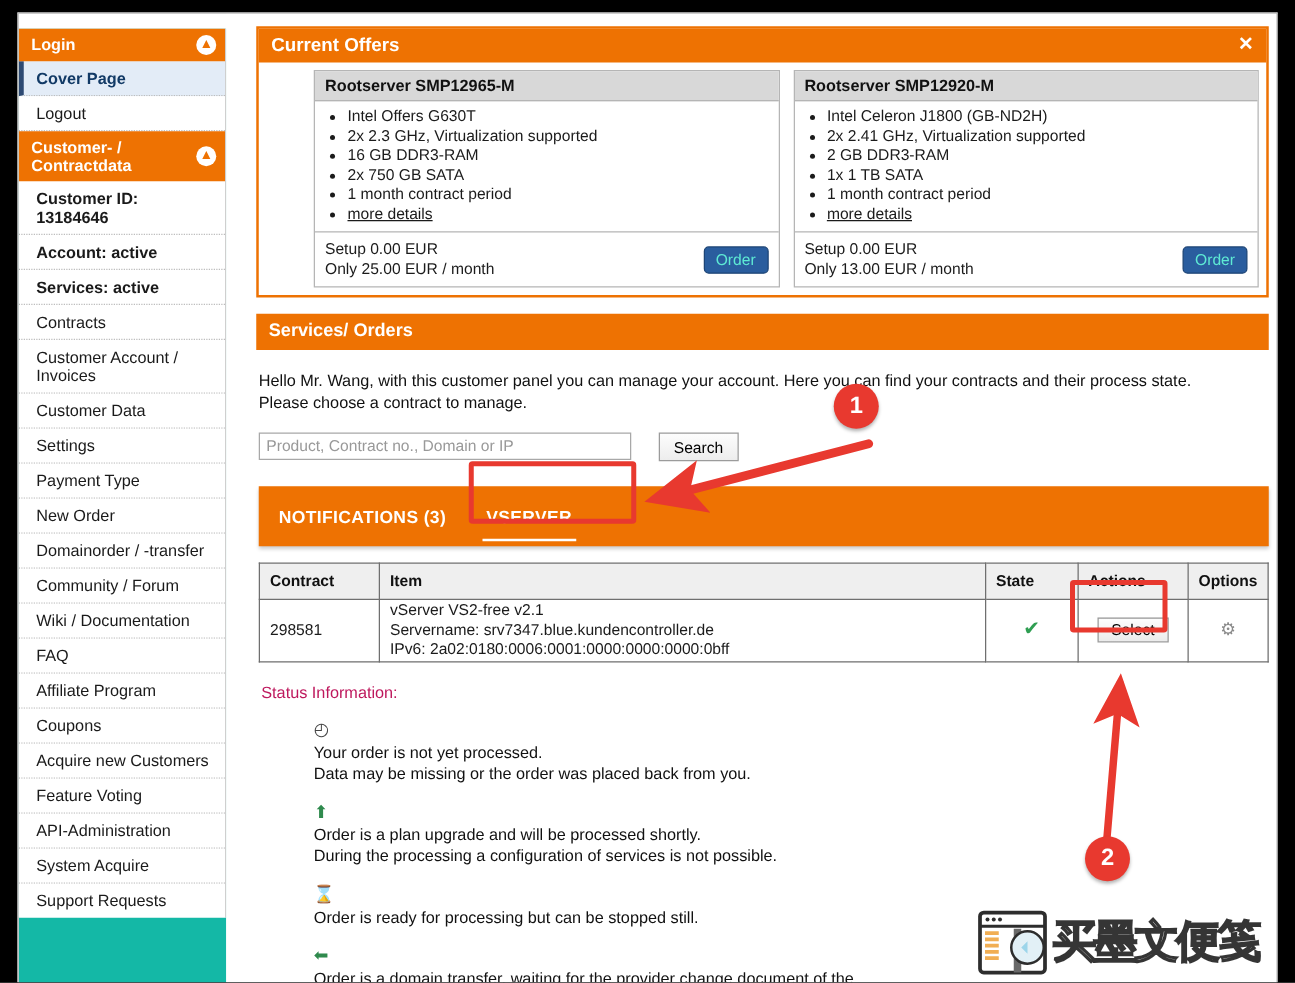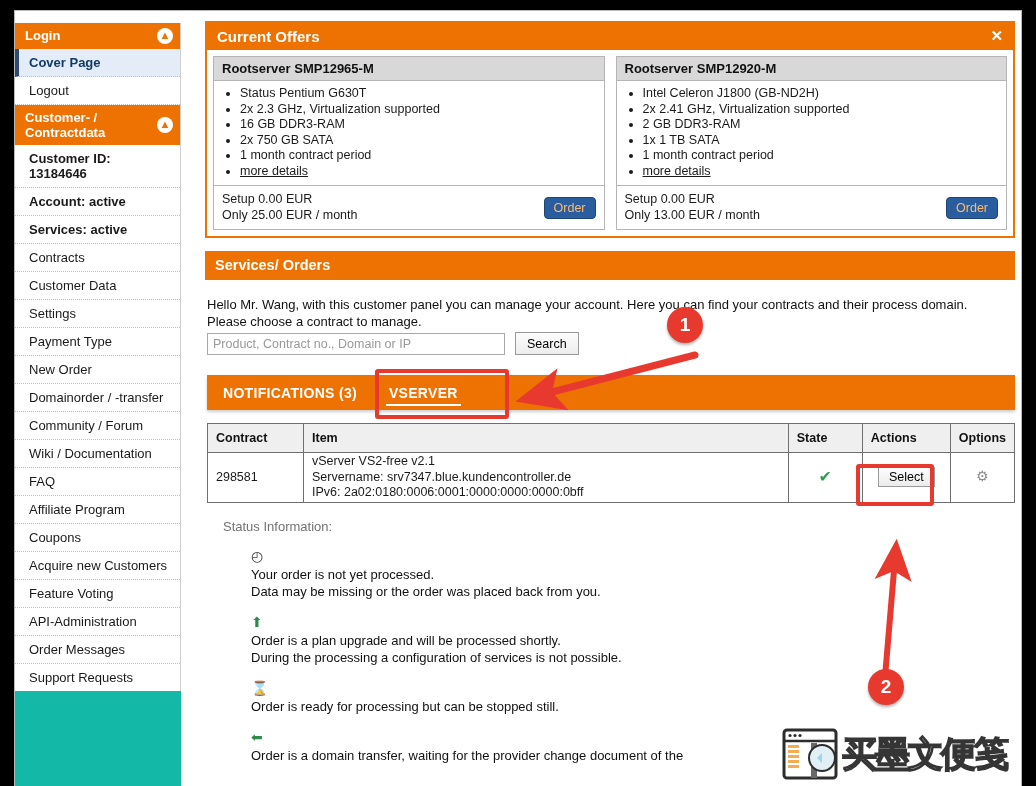--- a/index.html
+++ b/index.html
@@ -110,20 +110,21 @@
     right: 10px; top: 4px;
     font-size: 15px;
     font-weight: bold;
     line-height: 18px;
     color: #ffffff;
   }
   .offers-body {
     display: flex;
     gap: 11px;
     padding: 6px;
+    margin-left: 38px;
   }
   .offer-card {
     flex: 1 1 0;
     border: 1px solid #b5b5b5;
     background: #ffffff;
   }
   .offer-title {
     background: #d8d8d8;
     font-weight: bold;
     font-size: 13px;
@@ -148,21 +149,21 @@
     padding: 6px 8px;
     display: flex;
     align-items: center;
     justify-content: space-between;
     font-size: 12.5px;
     line-height: 15.5px;
     color: #1b1b1b;
   }
   .order-btn {
     background: #2a5d9e;
-    color: #fdba74;
+    color: #5eead4;
     font-size: 12.5px;
     border: 1px solid #1d4475;
     border-radius: 4px;
     padding: 3px 9px;
     font-family: "Liberation Sans", sans-serif;
     cursor: pointer;
   }
 
   
   .section-bar {
@@ -174,24 +175,23 @@
     margin-top: 13px;
     line-height: 17px;
   }
   .intro {
     font-size: 13px;
     color: #111;
     line-height: 17px;
     margin: 16px 2px 0 2px;
   }
   .search-row {
-    margin: 2px 0 0 2px;
+    margin: 16px 0 0 2px;
     display: flex;
-    align-items: center;
-    gap: 10px;
+    gap: 22px;
   }
   .search-input {
     width: 298px;
     height: 22px;
     border: 1px solid #a8a8a8;
     font-size: 12.5px;
     padding: 2px 5px;
     color: #333;
     font-family: "Liberation Sans", sans-serif;
     background: #fff;
@@ -205,21 +205,21 @@
     padding: 1px 11px;
     font-family: "Liberation Sans", sans-serif;
     cursor: pointer;
     color: #000;
   }
 
   
   .tabbar {
     margin: 20px 0 0 2px;
     background: #ee7202;
-    height: 35px;
+    height: 48px;
     display: flex;
     align-items: stretch;
     box-shadow: 0 2px 3px rgba(0,0,0,.20);
   }
   .tab {
     color: #ffffff;
     font-weight: bold;
     font-size: 14px;
     letter-spacing: .3px;
     padding: 0 16px;
@@ -273,22 +273,22 @@
     font-size: 12.5px;
     padding: 2px 10px;
     font-family: "Liberation Sans", sans-serif;
     cursor: pointer;
     color: #000;
   }
 
   
   .status-title {
     font-size: 13px;
-    color: #737373;
-    margin: 16px 0 0 18px;
+    color: #be185d;
+    margin: 16px 0 0 4px;
   }
   .status-block { margin: 14px 0 0 46px; }
   .status-ic {
     font-size: 14px;
     line-height: 16px;
     height: 16px;
     color: #2f8a4d;
   }
   .status-ic.clock { color: #444; }
   .status-ic.hour { color: #222; }
@@ -371,20 +371,23 @@
         <div class="side-item strong">
           <span>Account: active</span>
         </div>
         <div class="side-item strong">
           <span>Services: active</span>
         </div>
         <div class="side-item">
           <span>Contracts</span>
         </div>
         <div class="side-item">
+          <span>Customer Account / Invoices</span>
+        </div>
+        <div class="side-item">
           <span>Customer Data</span>
         </div>
         <div class="side-item">
           <span>Settings</span>
         </div>
         <div class="side-item">
           <span>Payment Type</span>
         </div>
         <div class="side-item">
           <span>New Order</span>
@@ -410,41 +413,41 @@
         <div class="side-item">
           <span>Acquire new Customers</span>
         </div>
         <div class="side-item">
           <span>Feature Voting</span>
         </div>
         <div class="side-item">
           <span>API-Administration</span>
         </div>
         <div class="side-item">
-          <span>Order Messages</span>
+          <span>System Acquire</span>
         </div>
         <div class="side-item last">
           <span>Support Requests</span>
         </div>
       </div>
     </div>
 
     <div id="main">
 
       <div class="offers-box">
         <div class="offers-bar">
           <span>Current Offers</span>
           <span class="close-x">✕</span>
         </div>
         <div class="offers-body">
 
           <div class="offer-card">
             <div class="offer-title">Rootserver SMP12965-M</div>
             <ul class="offer-list">
-              <li>Status Pentium G630T</li>
+              <li>Intel Offers G630T</li>
               <li>2x 2.3 GHz, Virtualization supported</li>
               <li>16 GB DDR3-RAM</li>
               <li>2x 750 GB SATA</li>
               <li>1 month contract period</li>
               <li><a href="#">more details</a></li>
             </ul>
             <div class="offer-foot">
               <div>
                 <div>Setup 0.00 EUR</div>
                 <div>Only 25.00 EUR / month</div>
@@ -471,21 +474,21 @@
               <button class="order-btn">Order</button>
             </div>
           </div>
 
         </div>
       </div>
 
       <div class="section-bar">Services/ Orders</div>
 
       <div class="intro">
-        <span>Hello Mr. Wang, with this customer panel you can manage your account. Here you can find your contracts and their process domain.</span><br>
+        <span>Hello Mr. Wang, with this customer panel you can manage your account. Here you can find your contracts and their process state.</span><br>
         <span>Please choose a contract to manage.</span>
       </div>
 
       <div class="search-row">
         <input class="search-input" type="text" placeholder="Product, Contract no., Domain or IP" style="">
         <button class="search-btn">Search</button>
       </div>
 
       <div class="tabbar">
         <div class="tab">NOTIFICATIONS (3)</div>

